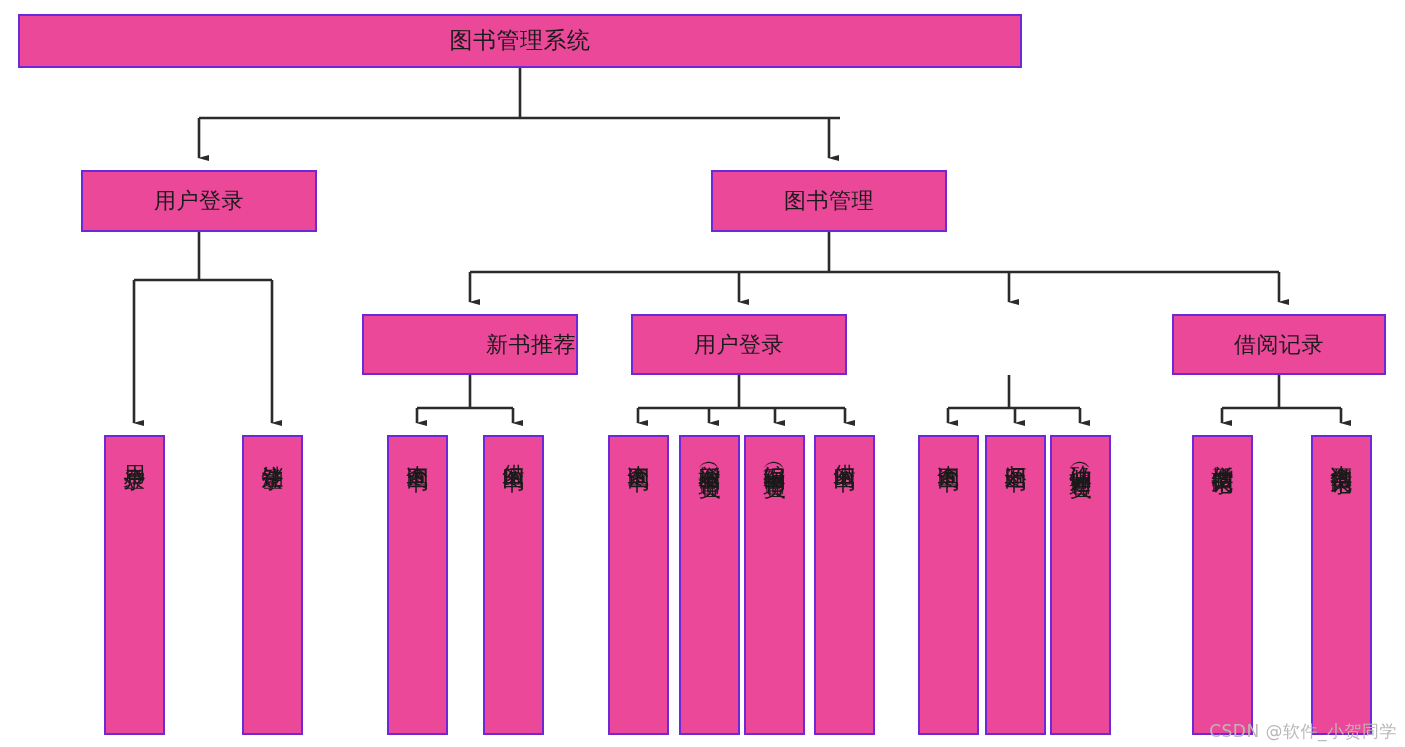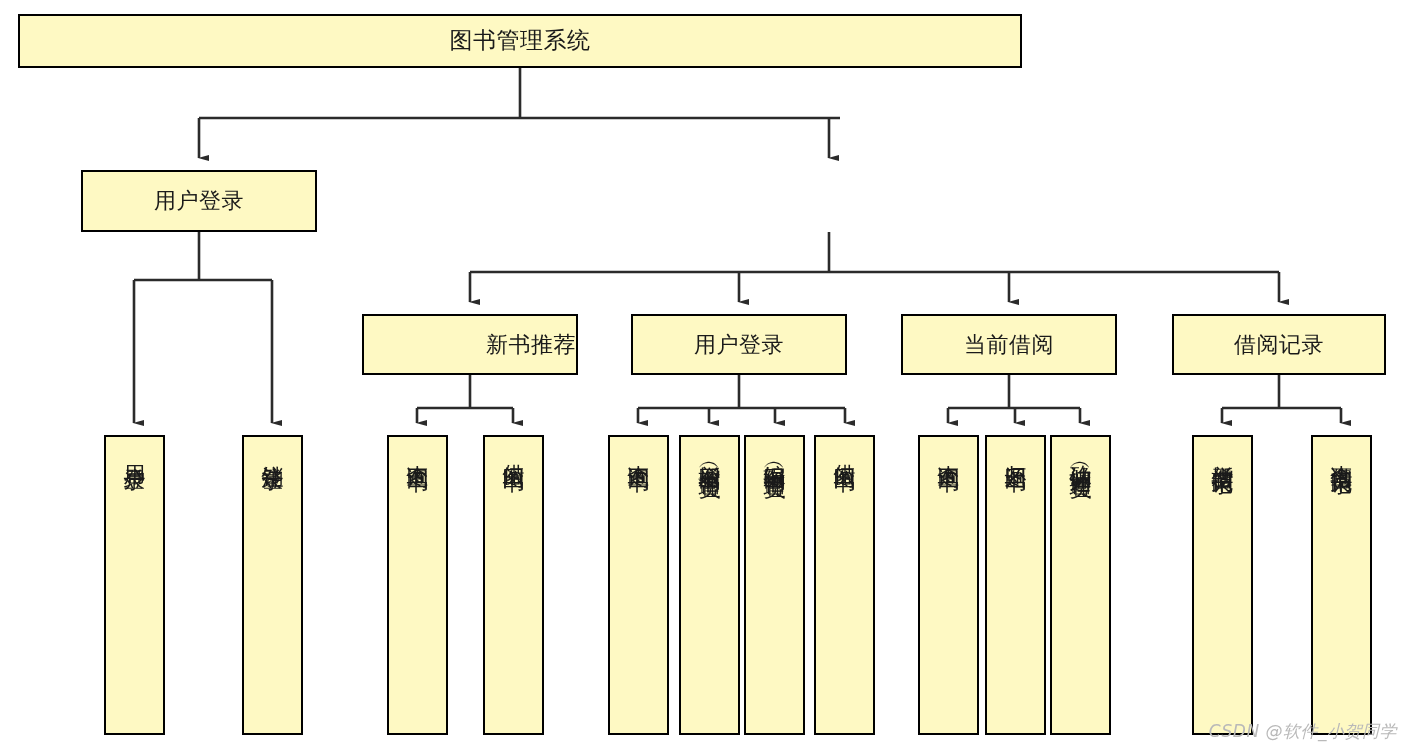--- a/index.html
+++ b/index.html
@@ -19,22 +19,22 @@
     position: absolute;
     left: 0;
     top: 0;
     width: 1405px;
     height: 747px;
     pointer-events: none;
   }
   .node {
     position: absolute;
     box-sizing: border-box;
-    background: #fef9c3;
-    border: 2px solid #000000;
+    background: #ec4899;
+    border: 2px solid #6d28d9;
     display: flex;
     align-items: center;
     justify-content: center;
     color: #1a1a1a;
   }
   .node .label {
     display: block;
     text-align: center;
     line-height: 1.18;
     letter-spacing: 0.5px;
@@ -62,21 +62,20 @@
   }
   #watermark {
     position: absolute;
     right: 8px;
     bottom: 4px;
     font-size: 17px;
     color: #b9b9b9;
     white-space: nowrap;
     letter-spacing: 0.5px;
     font-family: "DejaVu Sans", "Liberation Sans", sans-serif;
-    font-style: italic;
   }
 </style>
 </head>
 <body>
 
 <div id="canvas">
 
   <svg id="wires" viewBox="0 0 1405 747" xmlns="http://www.w3.org/2000/svg">
     <defs>
       <marker id="arrow" markerWidth="10" markerHeight="12" refX="3" refY="10" orient="auto" markerUnits="userSpaceOnUse">
@@ -127,29 +126,29 @@
     </g>
   </svg>
 
   <div class="node horiz root" style="left:18px; top:14px; width:1004px; height:54px;">
     <span class="label">图书管理系统</span>
   </div>
 
   <div class="node horiz" style="left:81px; top:170px; width:236px; height:62px;">
     <span class="label">用户登录</span>
   </div>
+  <div class="node horiz" style="left:711px; top:170px; width:236px; height:62px;">
+    <span class="label">图书管理</span>
+  </div>
 
   <div class="node horiz" style="left:362px; top:314px; width:216px; height:61px;justify-content:flex-end;">
     <span class="label">新书推荐</span>
   </div>
   <div class="node horiz" style="left:631px; top:314px; width:216px; height:61px;">
     <span class="label">用户登录</span>
-  </div>
-  <div class="node horiz" style="left:901px; top:314px; width:216px; height:61px;">
-    <span class="label">当前借阅</span>
   </div>
   <div class="node horiz" style="left:1172px; top:314px; width:214px; height:61px;">
     <span class="label">借阅记录</span>
   </div>
 
   <div class="node vert" style="left:104px; top:435px; width:61px; height:300px;">
     <span class="label">用户登录</span>
   </div>
   <div class="node vert" style="left:242px; top:435px; width:61px; height:300px;">
     <span class="label">注销登录</span>

